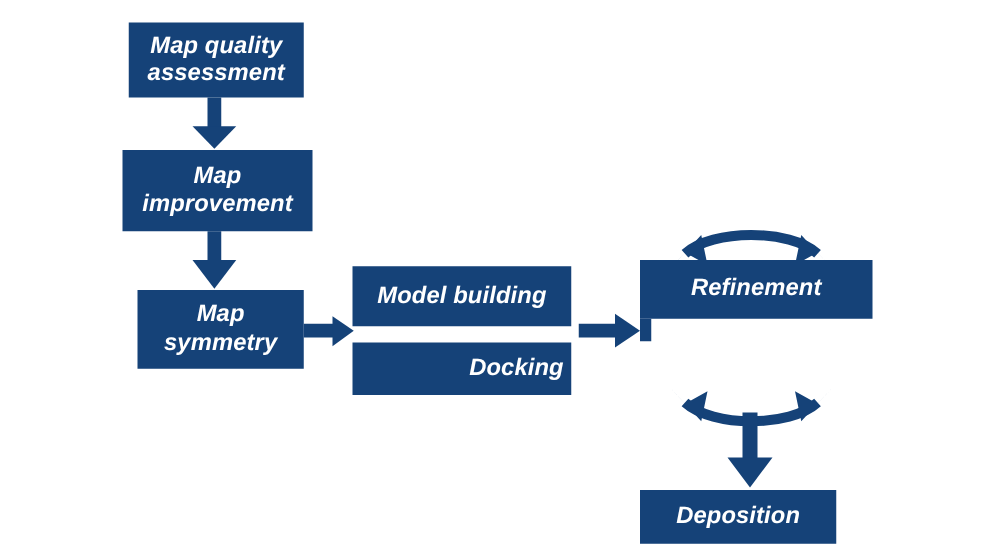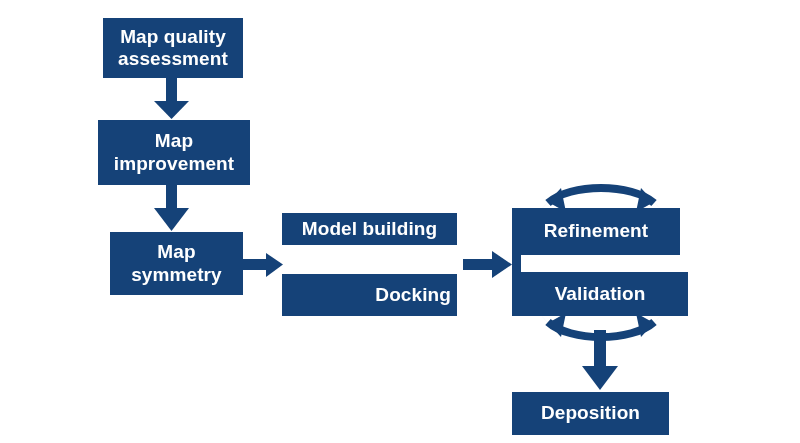--- a/index.html
+++ b/index.html
@@ -22,33 +22,34 @@
     display: flex;
     align-items: center;
     justify-content: center;
     text-align: center;
     font-size: 19px;
     font-weight: 600;
     line-height: 1.18;
     box-sizing: border-box;
     padding: 2px 6px;
     letter-spacing: 0.1px;
+    font-style: italic;
   }
   .node-label {
     display: block;
     white-space: pre-line;
   }
 
   
   #box-map-quality      { left: 103px; top: 18px;  width: 140px; height: 60px; }
   #box-map-improvement  { left: 98px;  top: 120px; width: 152px; height: 65px; }
   #box-map-symmetry     { left: 110px; top: 232px; width: 133px; height: 63px; }
-  #box-model-building   { left: 282px; top: 213px; width: 175px; height: 32px; justify-content: center; }
+  #box-model-building   { left: 282px; top: 213px; width: 175px; height: 48px; justify-content: center; }
   #box-docking          { left: 282px; top: 274px; width: 175px; height: 42px; justify-content: flex-end; }
-  #box-refinement       { left: 512px; top: 208px; width: 168px; height: 47px; }
+  #box-refinement       { left: 512px; top: 208px; width: 186px; height: 47px; }
   #box-validation       { left: 512px; top: 272px; width: 176px; height: 44px; }
   #box-deposition       { left: 512px; top: 392px; width: 157px; height: 43px; }
 
   
   #connectors {
     position: absolute;
     left: 0; top: 0;
     width: 800px;
     height: 443px;
     pointer-events: none;
@@ -125,21 +126,18 @@
   </div>
 
   <div class="node" id="box-docking">
     <span class="node-label">Docking</span>
   </div>
 
   <div class="node" id="box-refinement">
     <span class="node-label">Refinement</span>
   </div>
 
-  <div class="node" id="box-validation">
-    <span class="node-label">Validation</span>
-  </div>
 
   <div class="node" id="box-deposition">
     <span class="node-label">Deposition</span>
   </div>
 
 </div>
 
 </body></html>

